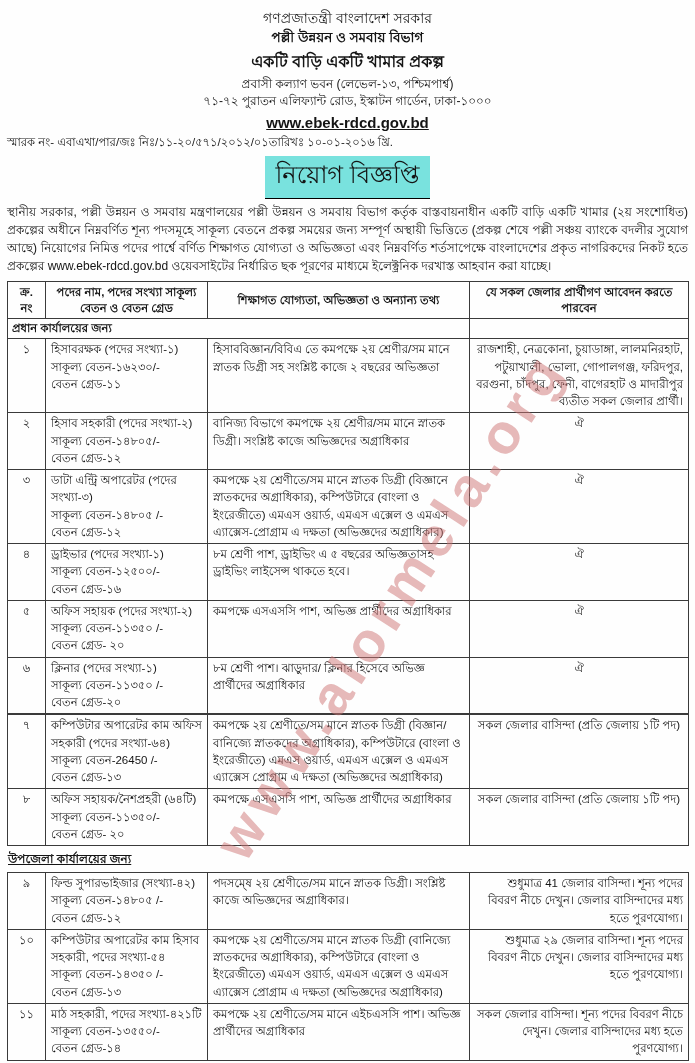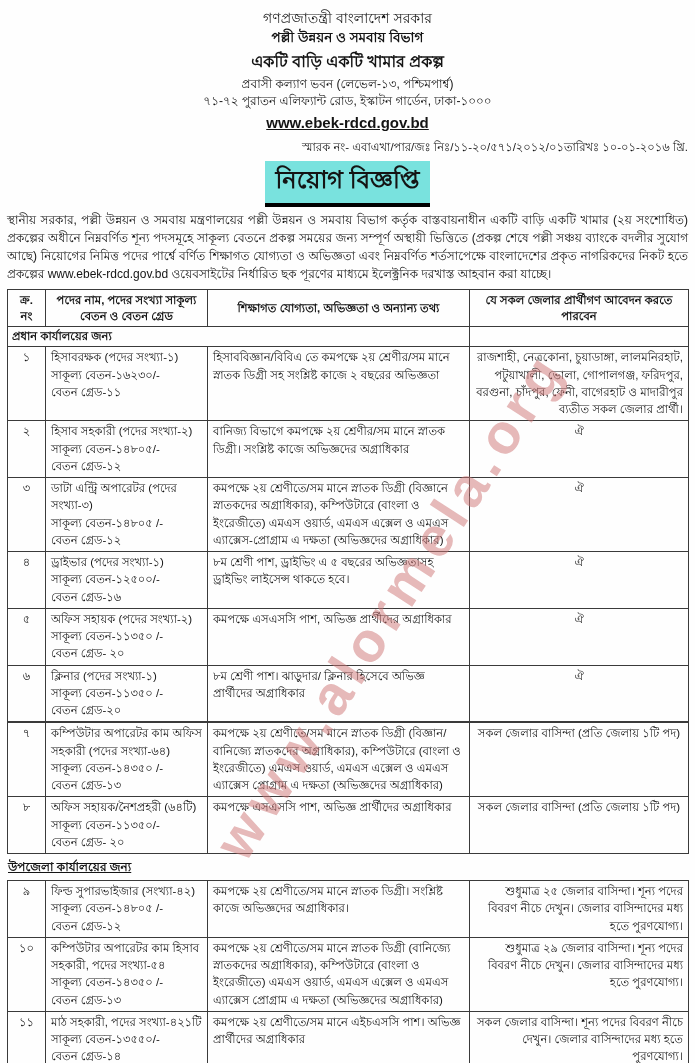--- a/index.html
+++ b/index.html
@@ -11,26 +11,26 @@
   }
   
   .hdr { text-align:center; line-height:1.45; }
   .hdr-line1 { font-size:14px; font-weight:normal; }
   .hdr-line2 { font-size:13.5px; font-weight:bold; }
   .hdr-line3 { font-size:16px; font-weight:bold; margin-top:2px; }
   .hdr-line4 { font-size:12px; margin-top:3px; }
   .hdr-line5 { font-size:12px; }
   .hdr-site  { font-size:15px; font-weight:bold; text-decoration:underline; margin-top:1px; display:inline-block; }
   
-  .memo-row { display:flex; justify-content:flex-end; font-size:11.5px; margin-top:5px; }
+  .memo-row { display:flex; justify-content:flex-start; font-size:11.5px; }
   
   .title-wrap { text-align:center; margin:3px 0 4px 0; }
   .doc-title {
-    display:inline-block; font-size:24px; font-weight:bold;
-    border-bottom:4px solid #000000; padding:0 10px 2px 10px;
+    display:inline-block; font-size:24px; font-weight:normal;
+    border-bottom:1px solid #000000; padding:0 10px 2px 10px;
     background:#79e2de;
   }
   
   .intro { font-size:12px; line-height:1.5; text-align:justify; margin-bottom:6px; }
   
   table { border-collapse:collapse; width:681px; margin:0 auto; table-layout:fixed; }
   td, th { border:1px solid #3a3a3a; font-size:11.5px; line-height:1.5; padding:2px 5px; vertical-align:top; }
   th { font-weight:bold; text-align:center; vertical-align:middle; line-height:1.4; }
   .col-sl  { width:38px; }
   .col-post{ width:162px; }
@@ -154,21 +154,21 @@
     <colgroup>
         <col class="col-sl">
         <col class="col-post">
         <col class="col-qual">
         <col class="col-dist">
       </colgroup>
     <tbody>
         <tr>
       <td class="sl-cell">৭</td>
       <td class="pre">কম্পিউটার অপারেটর কাম অফিস সহকারী (পদের সংখ্যা-৬৪)
-সাকূল্য বেতন-১৪৩৫০ /-
+সাকূল্য বেতন-26450 /-
 বেতন গ্রেড-১৩</td>
       <td>কমপক্ষে ২য় শ্রেণীতে/সম মানে স্নাতক ডিগ্রী (বিজ্ঞান/বানিজ্যে স্নাতকদের অগ্রাধিকার), কম্পিউটারে (বাংলা ও ইংরেজীতে) এমএস ওয়ার্ড, এমএস এক্সেল ও এমএস এ্যাক্সেস প্রোগ্রাম এ দক্ষতা (অভিজ্ঞদের অগ্রাধিকার)</td>
       <td class="c-center">সকল জেলার বাসিন্দা (প্রতি জেলায় ১টি পদ)</td>
     </tr>
     <tr>
       <td class="sl-cell">৮</td>
       <td class="pre">অফিস সহায়ক/নৈশপ্রহরী (৬৪টি)
 সাকূল্য বেতন-১১৩৫০/-
 বেতন গ্রেড- ২০</td>
       <td>কমপক্ষে এসএসসি পাশ, অভিজ্ঞ প্রার্থীদের অগ্রাধিকার</td>
@@ -184,22 +184,22 @@
         <col class="col-post">
         <col class="col-qual">
         <col class="col-dist">
       </colgroup>
     <tbody>
         <tr>
       <td class="sl-cell">৯</td>
       <td class="pre">ফিল্ড সুপারভাইজার (সংখ্যা-৪২)
 সাকূল্য বেতন-১৪৮০৫ /-
 বেতন গ্রেড-১২</td>
-      <td>কমপক্ষে ২য় শ্রেণীতে/সম মানে স্নাতক ডিগ্রী। সংশ্লিষ্ট কাজে অভিজ্ঞদের অগ্রাধিকার।</td>
-      <td class="c-left">শুধুমাত্র ২৫ জেলার বাসিন্দা। শূন্য পদের বিবরণ নীচে দেখুন। জেলার বাসিন্দাদের মধ্য হতে পুরণযোগ্য।</td>
+      <td>পদসম্ষে ২য় শ্রেণীতে/সম মানে স্নাতক ডিগ্রী। সংশ্লিষ্ট কাজে অভিজ্ঞদের অগ্রাধিকার।</td>
+      <td class="c-left">শুধুমাত্র 41 জেলার বাসিন্দা। শূন্য পদের বিবরণ নীচে দেখুন। জেলার বাসিন্দাদের মধ্য হতে পুরণযোগ্য।</td>
     </tr>
     <tr>
       <td class="sl-cell">১০</td>
       <td class="pre">কম্পিউটার অপারেটর কাম হিসাব সহকারী, পদের সংখ্যা-৫৪
 সাকূল্য বেতন-১৪৩৫০ /-
 বেতন গ্রেড-১৩</td>
       <td>কমপক্ষে ২য় শ্রেণীতে/সম মানে স্নাতক ডিগ্রী (বানিজ্যে স্নাতকদের অগ্রাধিকার), কম্পিউটারে (বাংলা ও ইংরেজীতে)  এমএস ওয়ার্ড, এমএস এক্সেল ও এমএস এ্যাক্সেস প্রোগ্রাম এ দক্ষতা (অভিজ্ঞদের অগ্রাধিকার)</td>
       <td class="c-left">শুধুমাত্র ২৯ জেলার বাসিন্দা। শূন্য পদের বিবরণ নীচে দেখুন। জেলার বাসিন্দাদের মধ্য হতে পুরণযোগ্য।</td>
     </tr>
     <tr>

